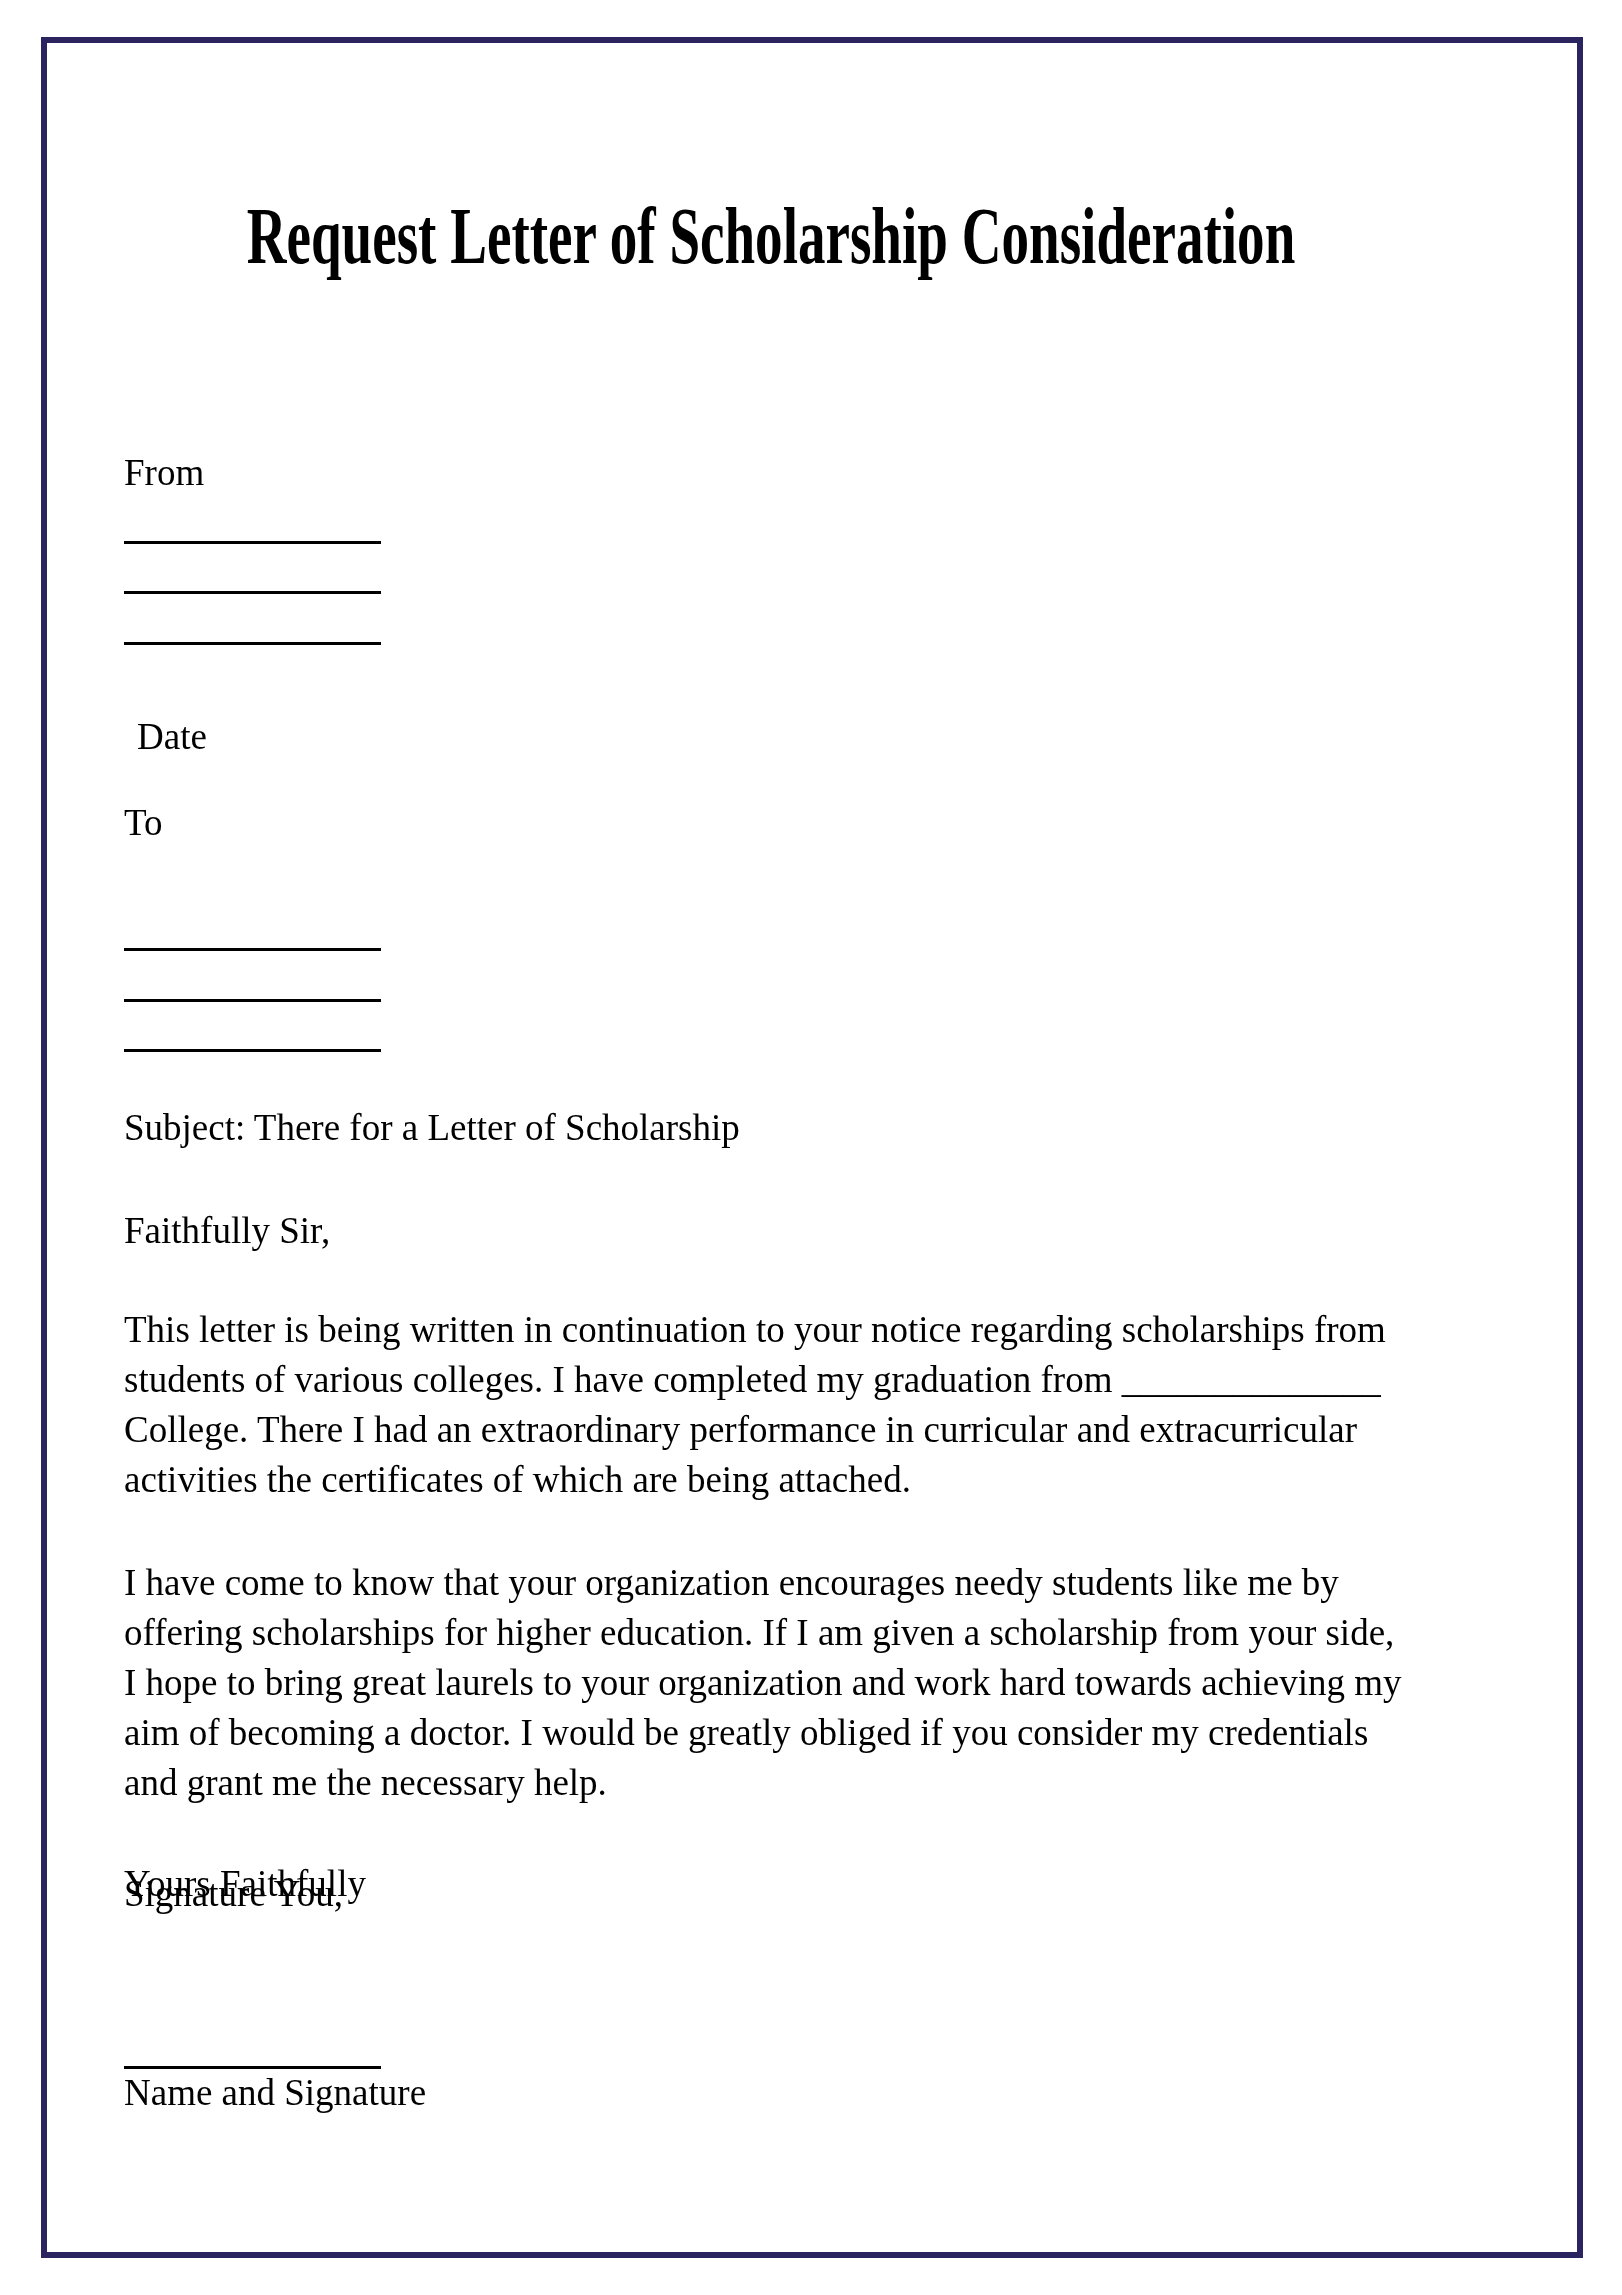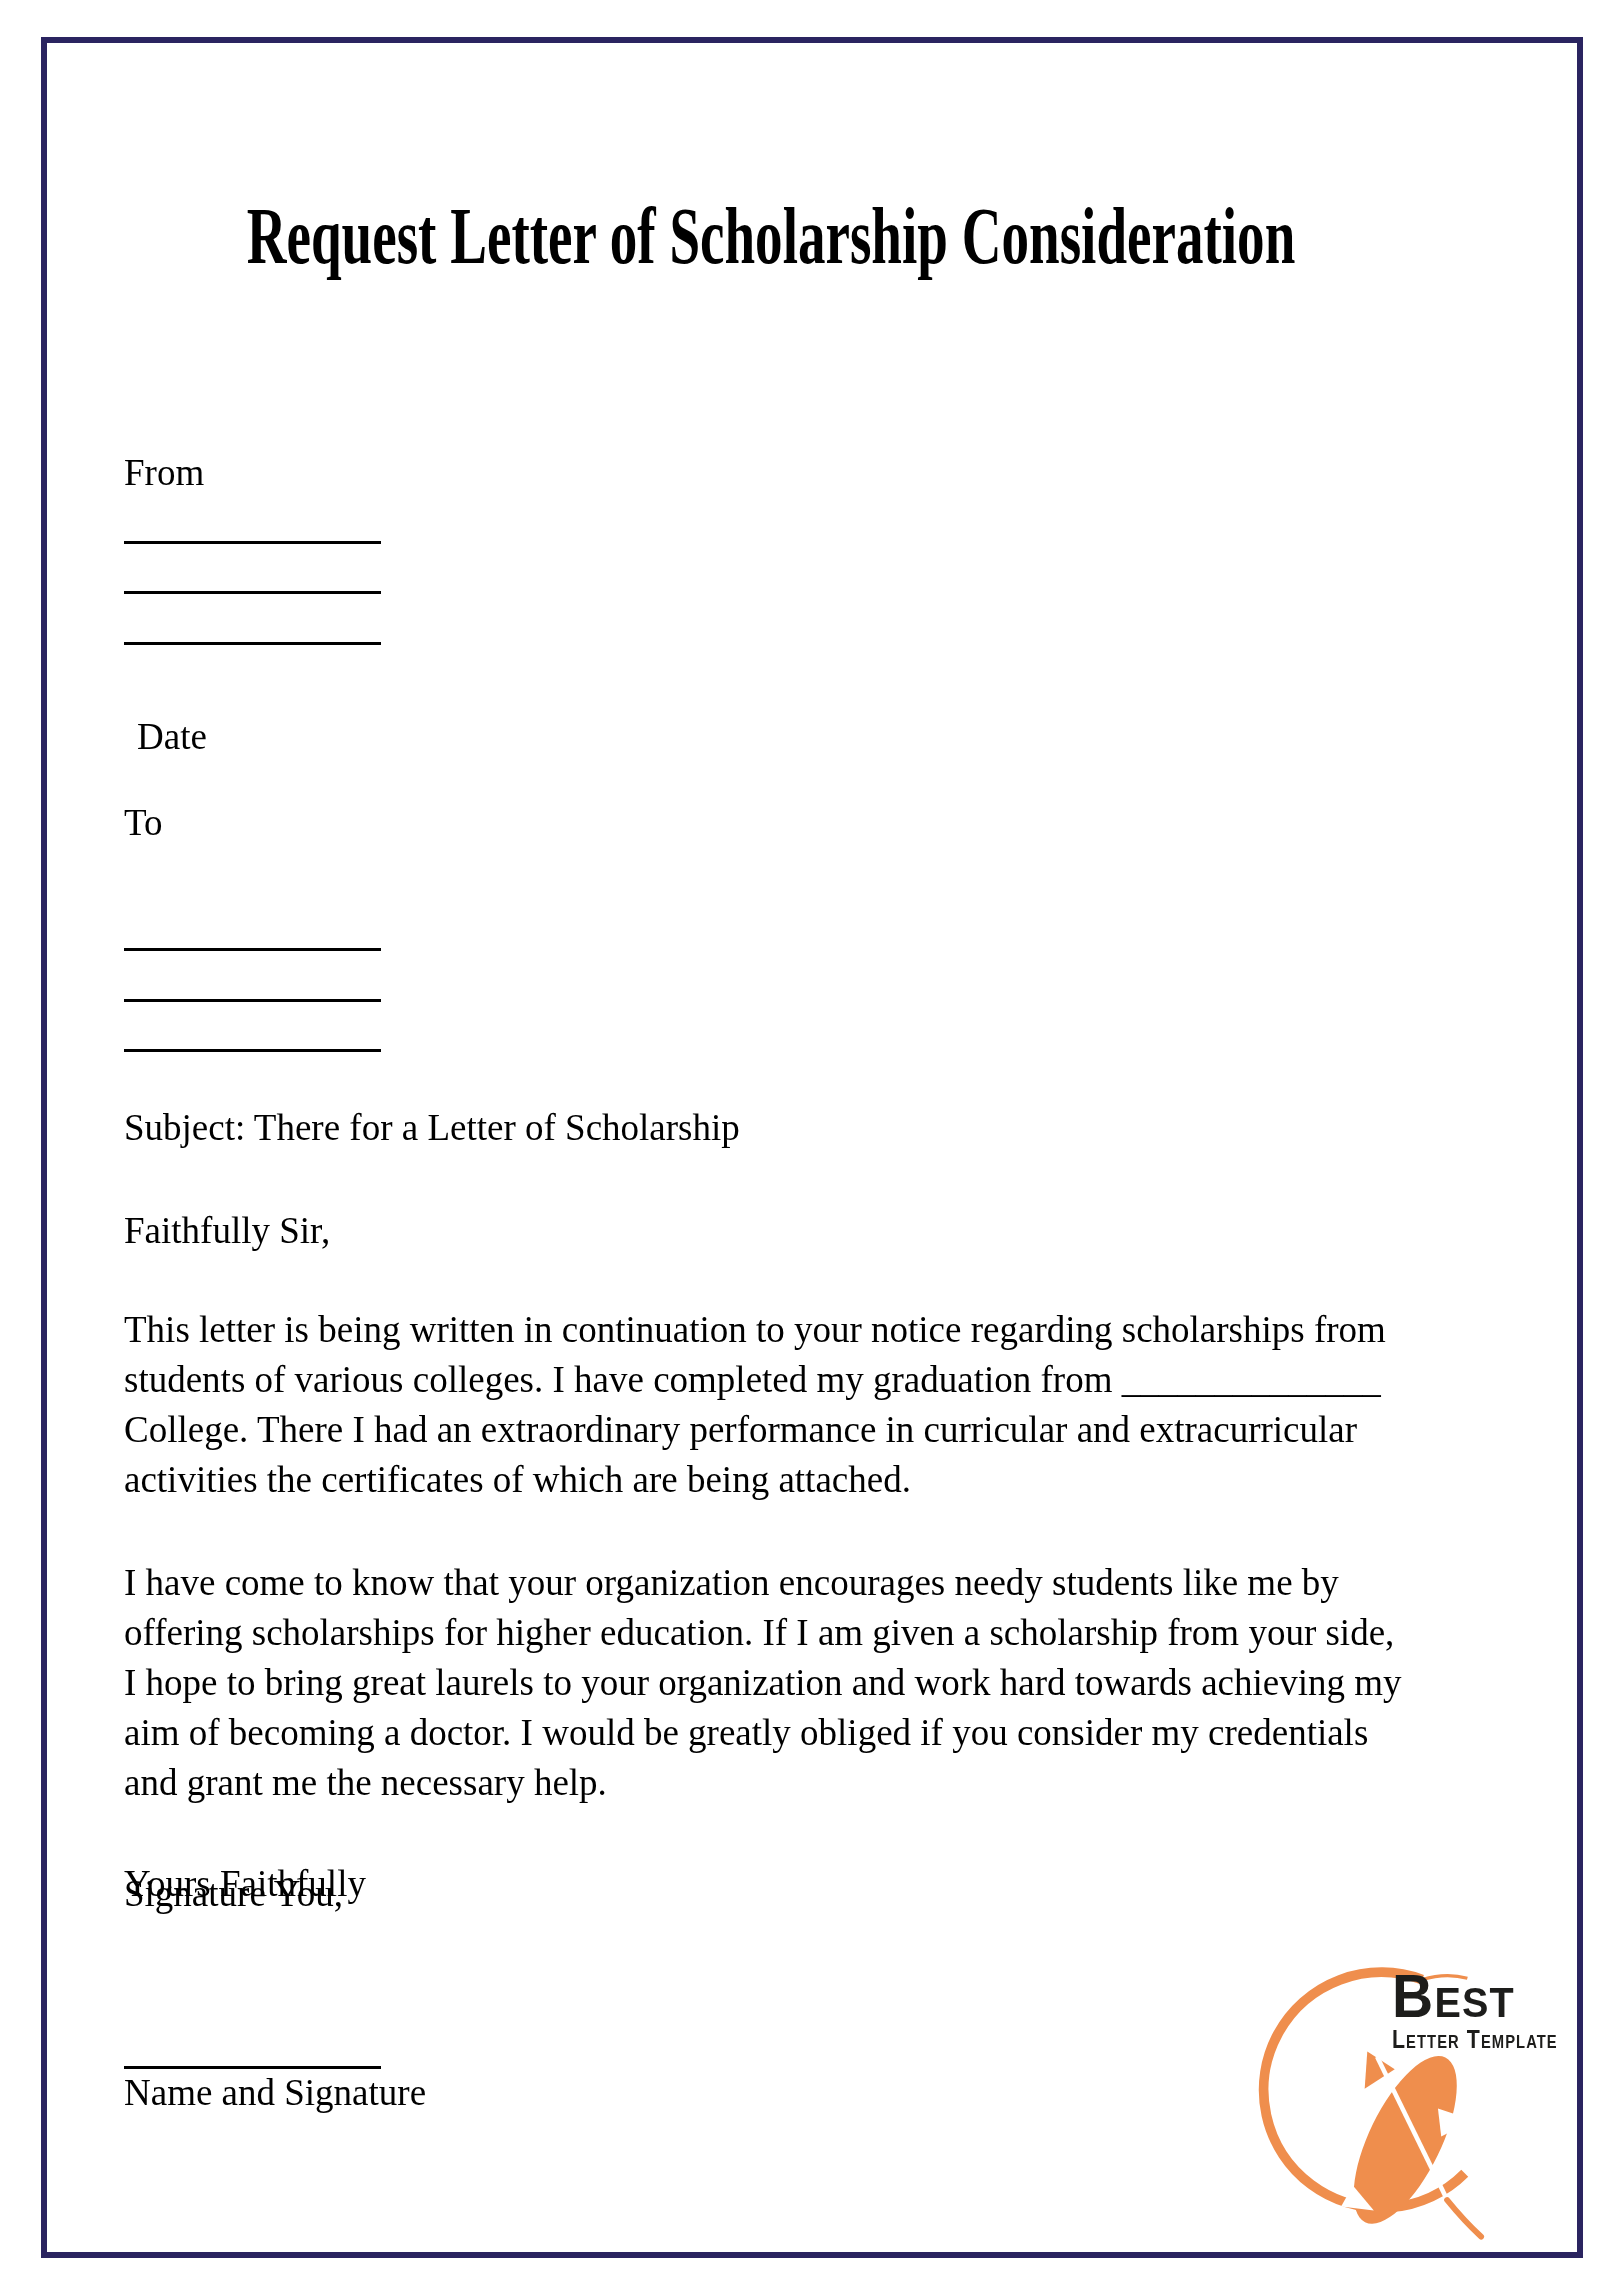--- a/index.html
+++ b/index.html
@@ -113,34 +113,15 @@
 students of various colleges. I have completed my graduation from ______________
 College. There I had an extraordinary performance in curricular and extracurricular
 activities the certificates of which are being attached.</div>
 
   <div class="lbl" style="top:1873px;">Signature You,</div>
   <div class="lbl" style="top:1863px;">Yours Faithfully</div>
 
   <div class="blank-line" style="top:2066px;"></div>
   <div class="lbl" style="top:2072px;">Name and Signature</div>
 
-  <div class="logo">
-    <svg width="314" height="309" viewBox="0 0 480 472">
-
-      <path class="logo-swoosh" d="M 339 341 A 180 180 0 1 1 274 45" stroke-width="15"></path>
-      <path class="logo-swoosh" d="M 274 45 Q 310 34 343 43" stroke-width="5"></path>
-
-      <ellipse class="logo-feather" cx="248" cy="290" rx="55" ry="140" transform="rotate(26 248 290)"></ellipse>
-      <polygon class="logo-feather" points="190,155 232,182 186,212"></polygon>
-
-      <polygon class="logo-white" points="298,242 352,260 303,285"></polygon>
-      <polygon class="logo-white" points="312,298 362,316 318,342"></polygon>
-      <polygon class="logo-white" points="168,360 200,398 150,392"></polygon>
-      <line x1="205" y1="163" x2="322" y2="402" stroke="#ffffff" stroke-width="7"></line>
-
-      <path class="logo-stem" d="M 312 382 Q 338 414 364 438" stroke-width="9"></path>
-    </svg>
-    <div class="brand">Best</div>
-    <div class="tagline">Letter Template</div>
-  </div>
 
 </div>
 
 
 </body></html>

